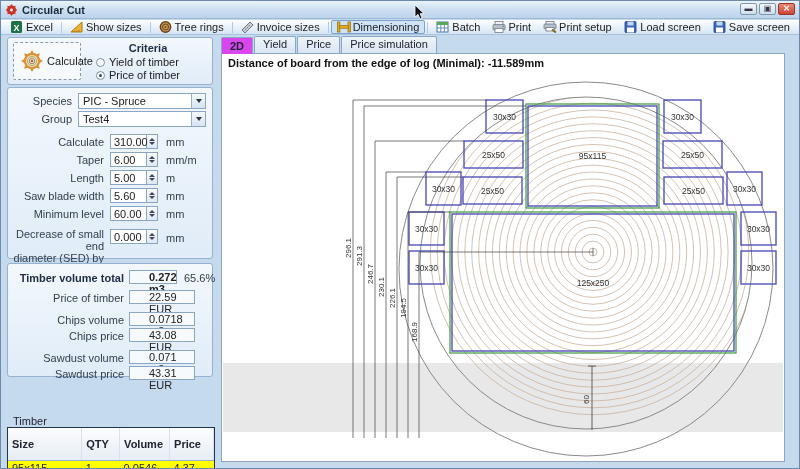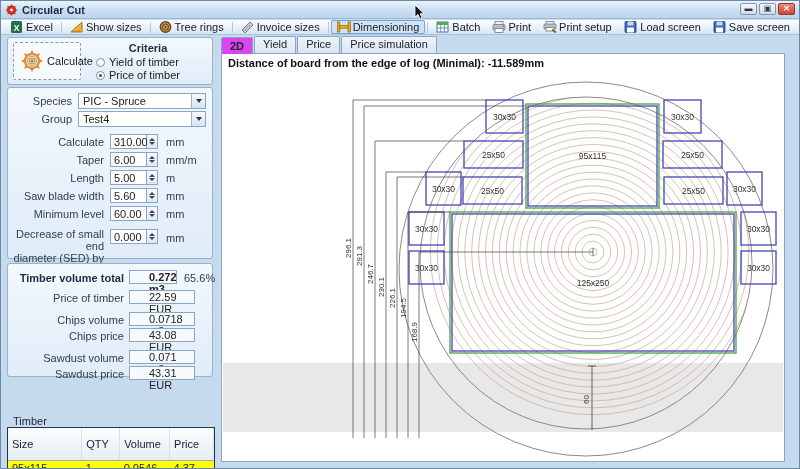--- a/index.html
+++ b/index.html
@@ -50,21 +50,21 @@
   .combo .carr { width:14px; height:100%; background:linear-gradient(#f4f9fd,#d6e4f2); border-left:1px solid #9ab4ce;
     display:flex; align-items:center; justify-content:center; }
   .carr i { width:0; height:0; border-left:3px solid transparent; border-right:3px solid transparent; border-top:4px solid #334; }
   .vbox { position:absolute; height:14px; background:#f6fafd; border:1px solid #8aa6c4; padding:0 19px; line-height:12px; color:#222; }
 
   
   .timber-caption { position:absolute; left:10px; top:380px; color:#223; }
   .timber-box { position:absolute; left:4px; top:392px; width:208px; height:71px; background:#fff; border:1px solid #24344c; }
   .ttable { width:100%; border-collapse:collapse; font-size:11px; }
   .ttable th { background:linear-gradient(#fcfdfe,#e6edf4); border-bottom:1px solid #9ab0c6; border-right:1px solid #d8e2ec;
-    font-weight:normal; text-align:left; padding:10px 4px; height:14px; color:#223; }
+    font-weight:bold; text-align:left; padding:10px 4px; height:14px; color:#223; }
   .ttable td { padding:0 4px; height:14px; border-bottom:1px solid #eef2f6; }
   .ttable tr.sel td { background:#ffff00; border-bottom:1px solid #d8d800; }
 
   
   .main-panel { position:absolute; left:218px; top:34px; width:580px; height:433px; }
   .tabs { position:absolute; left:2px; top:2px; height:17px; display:flex; align-items:flex-end; }
   .tab { height:18px; padding:0 8px; border:1px solid #8aa6c4; border-bottom:none; border-radius:2px 2px 0 0;
     background:linear-gradient(#eef4fa,#d8e5f2); margin-right:1px; line-height:15px; color:#223; }
   .tab.active { height:17px; background:#d946ef; line-height:17px; position:relative; z-index:2;font-weight:bold; }
   .content { position:absolute; left:2px; top:18px; width:564px; height:409px; background:#fff; border:1px solid #8aa6c4; }

